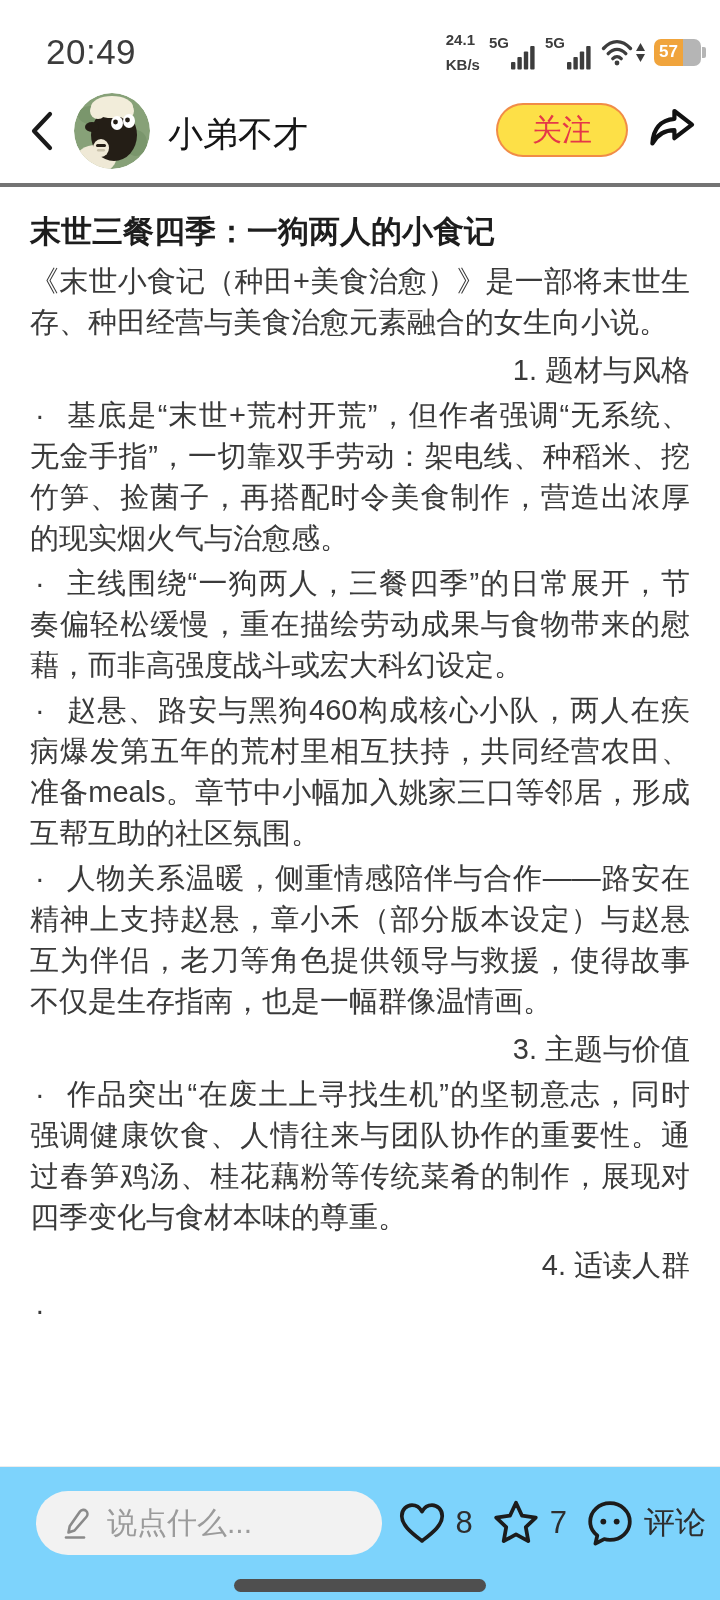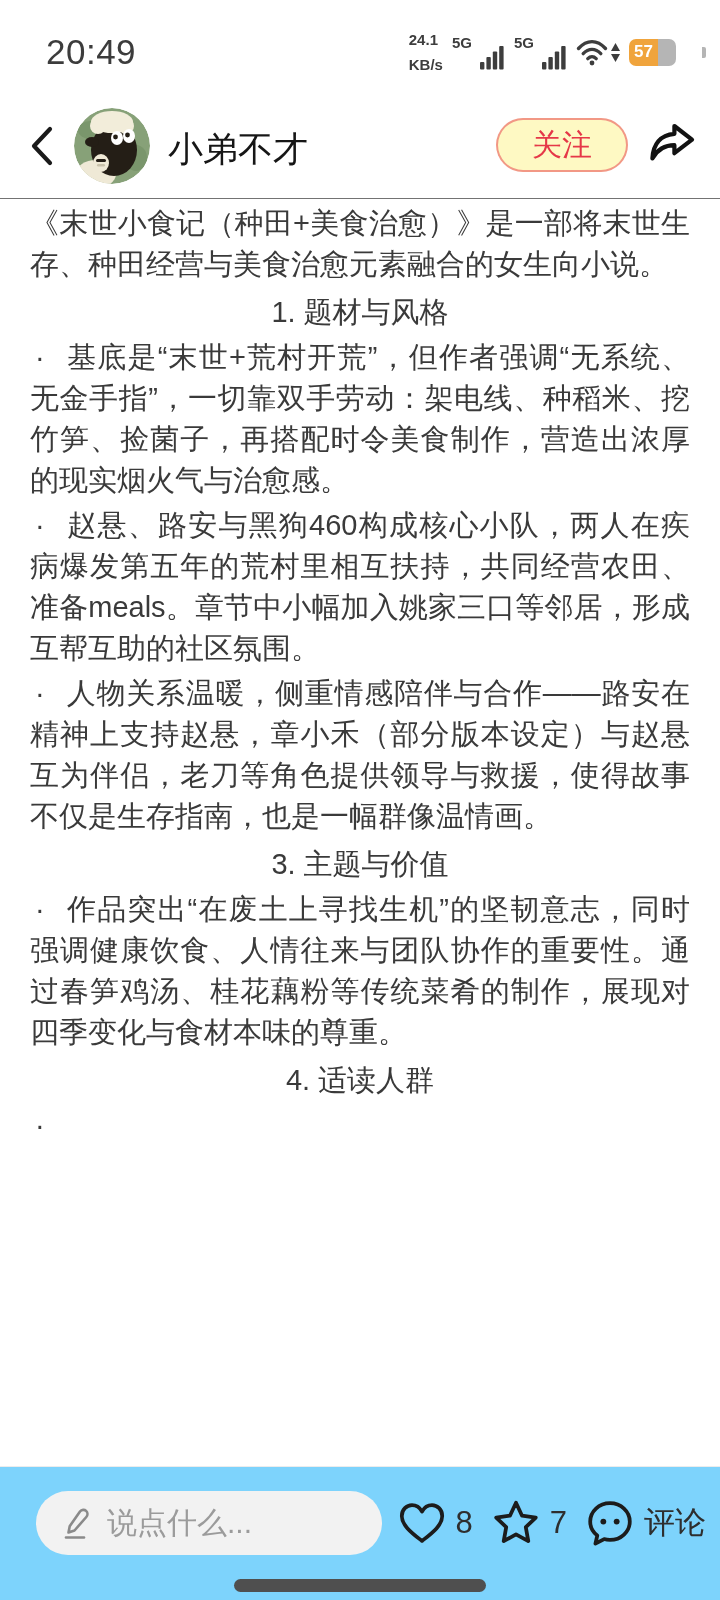--- a/index.html
+++ b/index.html
@@ -14,43 +14,43 @@
     position:relative;width:720px;height:1600px;margin:8px auto;
     background:#fff;overflow:hidden;
     font-family:"Liberation Sans","DejaVu Sans",sans-serif;
     -webkit-font-smoothing:antialiased;
   }
   
   .status-bar{position:absolute;top:0;left:0;right:0;height:86px;}
   .status-time{position:absolute;left:46px;top:24px;font-size:35px;font-weight:500;color:#3c3c3c;letter-spacing:.5px;}
   .status-right{position:absolute;right:14px;top:18px;display:flex;align-items:center;gap:9px;height:52px;}
   .net-speed{display:flex;flex-direction:column;justify-content:center;font-size:15px;font-weight:700;line-height:17px;color:var(--status-icon);text-align:left;gap:8px;}
-  .sim-group{display:flex;align-items:flex-start;gap:8px;}
+  .sim-group{display:flex;align-items:flex-start;gap:2px;}
   .sim-label{font-size:15px;font-weight:700;color:var(--status-icon);line-height:15px;}
   .sim-group svg{margin-top:9px;}
   .wifi-wrap{display:flex;align-items:center;gap:2px;}
   .updown{display:flex;flex-direction:column;gap:3px;align-items:center;}
-  .battery{display:flex;align-items:center;gap:25px;}
+  .battery{display:flex;align-items:center;}
   .battery-body{display:flex;width:47px;height:27px;border-radius:7px;overflow:hidden;}
   .battery-fill{width:29px;background:var(--battery-orange);color:#fff;font-size:17px;font-weight:700;display:flex;align-items:center;justify-content:center;}
   .battery-rest{flex:1;background:#b5b5b5;}
   .battery-nub{width:4px;height:11px;background:#b5b5b5;border-radius:0 2px 2px 0;margin-left:1px;}
   
-  .header{position:absolute;top:86px;left:0;right:0;height:104px;border-bottom:6px solid #737373;}
+  .header{position:absolute;top:71px;left:0;right:0;height:104px;border-bottom:4px solid #737373;}
   .back-btn{position:absolute;left:26px;top:30px;width:30px;height:44px;}
   .avatar{position:absolute;left:74px;top:14px;width:76px;height:76px;border-radius:50%;overflow:hidden;}
   .username{position:absolute;left:168px;top:32px;font-size:35px;color:#161616;}
-  .follow-btn{position:absolute;right:92px;top:24px;width:128px;height:50px;border:2px solid rgba(229,56,72,.5);border-radius:27px;display:flex;align-items:center;justify-content:center;background:#fef9c3;}
+  .follow-btn{position:absolute;right:92px;top:24px;width:128px;height:50px;border:2px solid rgba(229,56,72,.5);border-radius:27px;display:flex;align-items:center;justify-content:center;background:#fde047;}
   .follow-label{font-size:30px;color:var(--accent-red);}
   .share-btn{position:absolute;right:22px;top:24px;width:52px;height:52px;}
   
   .content{position:absolute;top:191px;left:0;right:0;bottom:142px;padding:0 30px;overflow:hidden;background:#fff;}
   .article-title{font-size:31px;font-weight:700;color:#1d1d1d;line-height:40px;margin:13px 0 9px;}
   .content p{font-size:29px;color:var(--text-dark);line-height:41px;margin:4px 0;text-align:justify;}
-  .content p.heading{margin:7px 0 3px;text-align:center;}
+  .content p.heading{margin:7px 0 3px;text-align:right;}
   .bullet .marker{display:inline-block;min-width:10px;margin:0 21px 0 5px;}
   
   .bottom-bar{position:absolute;left:0;right:0;top:1458px;height:142px;background:#7dd3fc;border-top:1px solid #ececec;z-index:5;text-decoration:underline;}
   .comment-pill{position:absolute;left:36px;top:24px;width:346px;height:64px;border-radius:32px;background:#f2f2f2;display:flex;align-items:center;padding-left:26px;box-sizing:border-box;gap:15px;}
   .comment-placeholder{font-size:30px;color:var(--placeholder-gray);}
   .actions{position:absolute;right:14px;top:24px;height:64px;display:flex;align-items:center;gap:10px;}
   .action{display:flex;align-items:center;gap:9px;margin-left:8px;}
   .action .count,.action .label{font-size:31px;color:#2e2e2e;}
   .home-indicator{position:absolute;left:234px;bottom:16px;width:252px;height:13px;border-radius:7px;background:#4f4f4f;z-index:6;}
   svg{display:block;}
@@ -142,24 +142,26 @@
       <span class="follow-label">关注</span>
     </div>
     <div class="share-btn">
       <svg width="52" height="52" viewBox="0 0 26 26">
         <path d="M14.2 4 L23 10.8 L14.2 17.6 L14.2 13.6 C8.8 13.6 5.6 16 3.2 20.2 C3.6 13.2 7.2 8.4 14.2 7.9 Z" fill="none" stroke="#121212" stroke-width="2.1" stroke-linejoin="round" stroke-linecap="round"></path>
       </svg>
     </div>
   </div>
 
   <div class="content">
+    <h1 class="article-title">末世三餐四季：一狗两人的小食记</h1>
     <div id="article-body">
         <p class="text">《末世小食记（种田+美食治愈）》是一部将末世生存、种田经营与美食治愈元素融合的女生向小说。</p>
         <p class="heading">1. 题材与风格</p>
         <p class="bullet"><span class="marker">·</span><span>基底是“末世+荒村开荒”，但作者强调“无系统、无金手指”，一切靠双手劳动：架电线、种稻米、挖竹笋、捡菌子，再搭配时令美食制作，营造出浓厚的现实烟火气与治愈感。</span></p>
+        <p class="bullet"><span class="marker">·</span><span>主线围绕“一狗两人，三餐四季”的日常展开，节奏偏轻松缓慢，重在描绘劳动成果与食物带来的慰藉，而非高强度战斗或宏大科幻设定。</span></p>
         <p class="bullet"><span class="marker">·</span><span>赵悬、路安与黑狗460构成核心小队，两人在疾病爆发第五年的荒村里相互扶持，共同经营农田、准备meals。章节中小幅加入姚家三口等邻居，形成互帮互助的社区氛围。</span></p>
         <p class="bullet"><span class="marker">·</span><span>人物关系温暖，侧重情感陪伴与合作——路安在精神上支持赵悬，章小禾（部分版本设定）与赵悬互为伴侣，老刀等角色提供领导与救援，使得故事不仅是生存指南，也是一幅群像温情画。</span></p>
         <p class="heading">3. 主题与价值</p>
         <p class="bullet"><span class="marker">·</span><span>作品突出“在废土上寻找生机”的坚韧意志，同时强调健康饮食、人情往来与团队协作的重要性。通过春笋鸡汤、桂花藕粉等传统菜肴的制作，展现对四季变化与食材本味的尊重。</span></p>
         <p class="heading">4. 适读人群</p>
         <p class="bullet"><span class="marker">·</span></p>
       </div>
   </div>
 
   <div class="bottom-bar">

